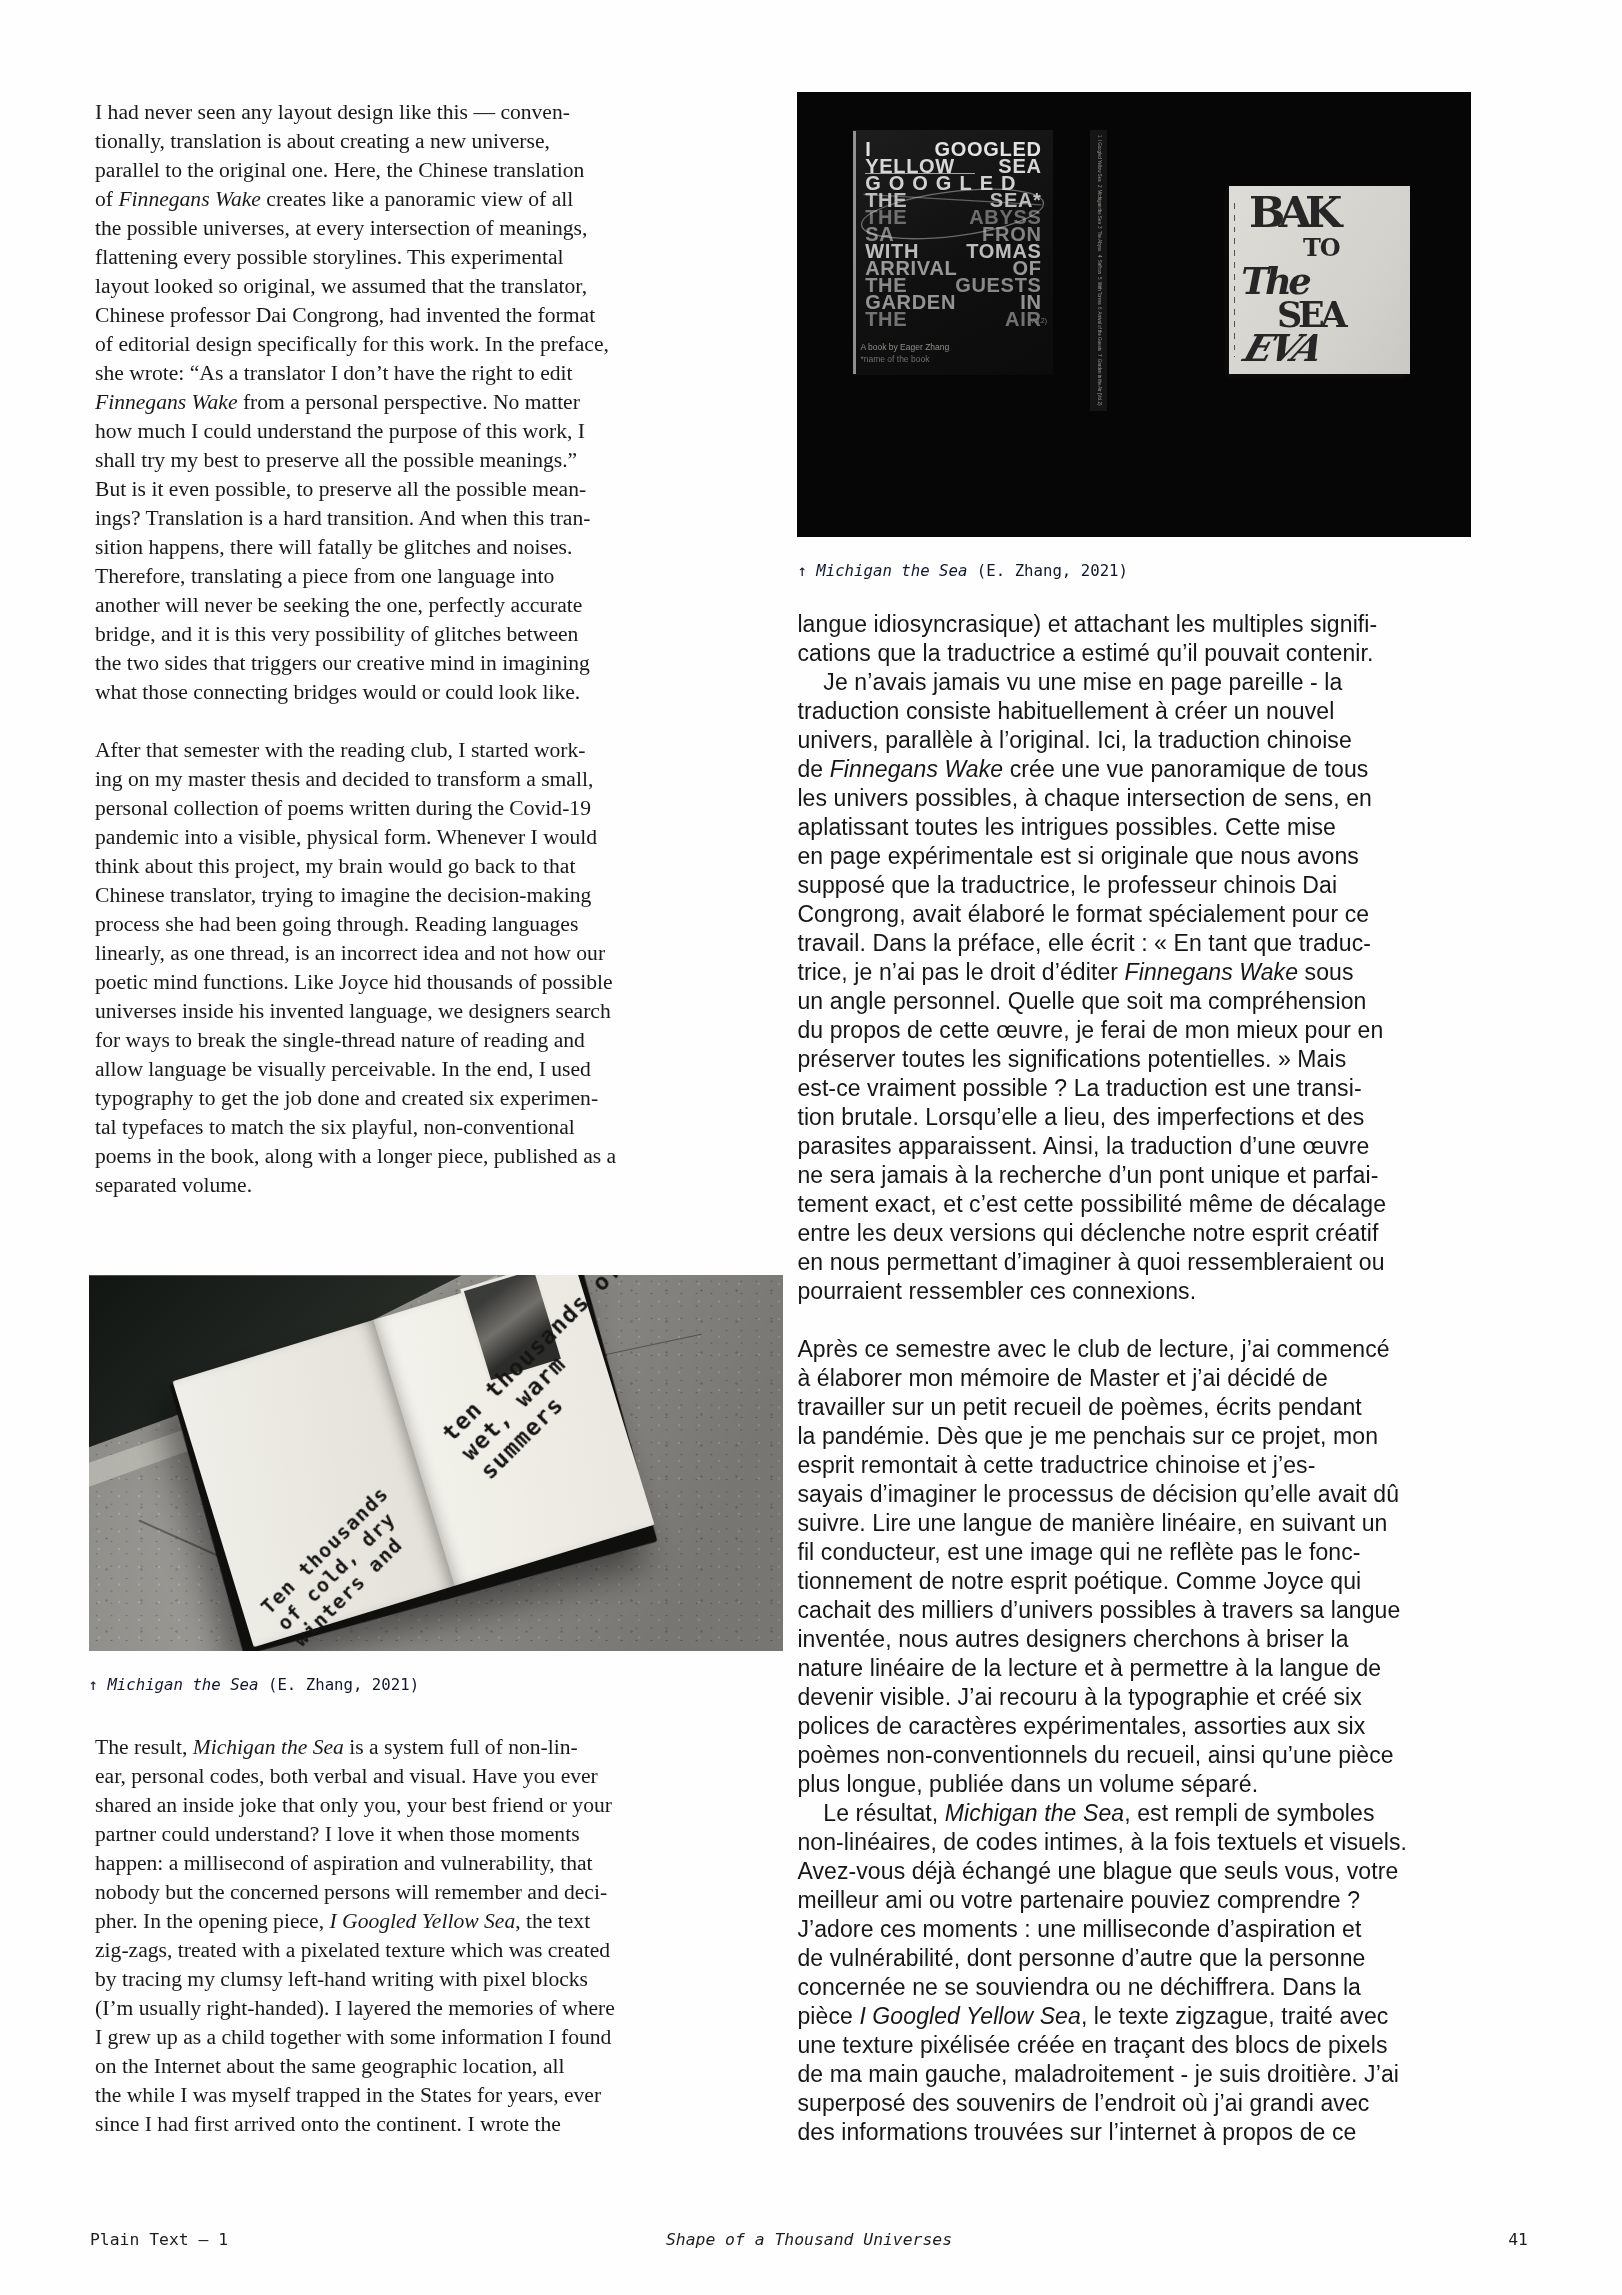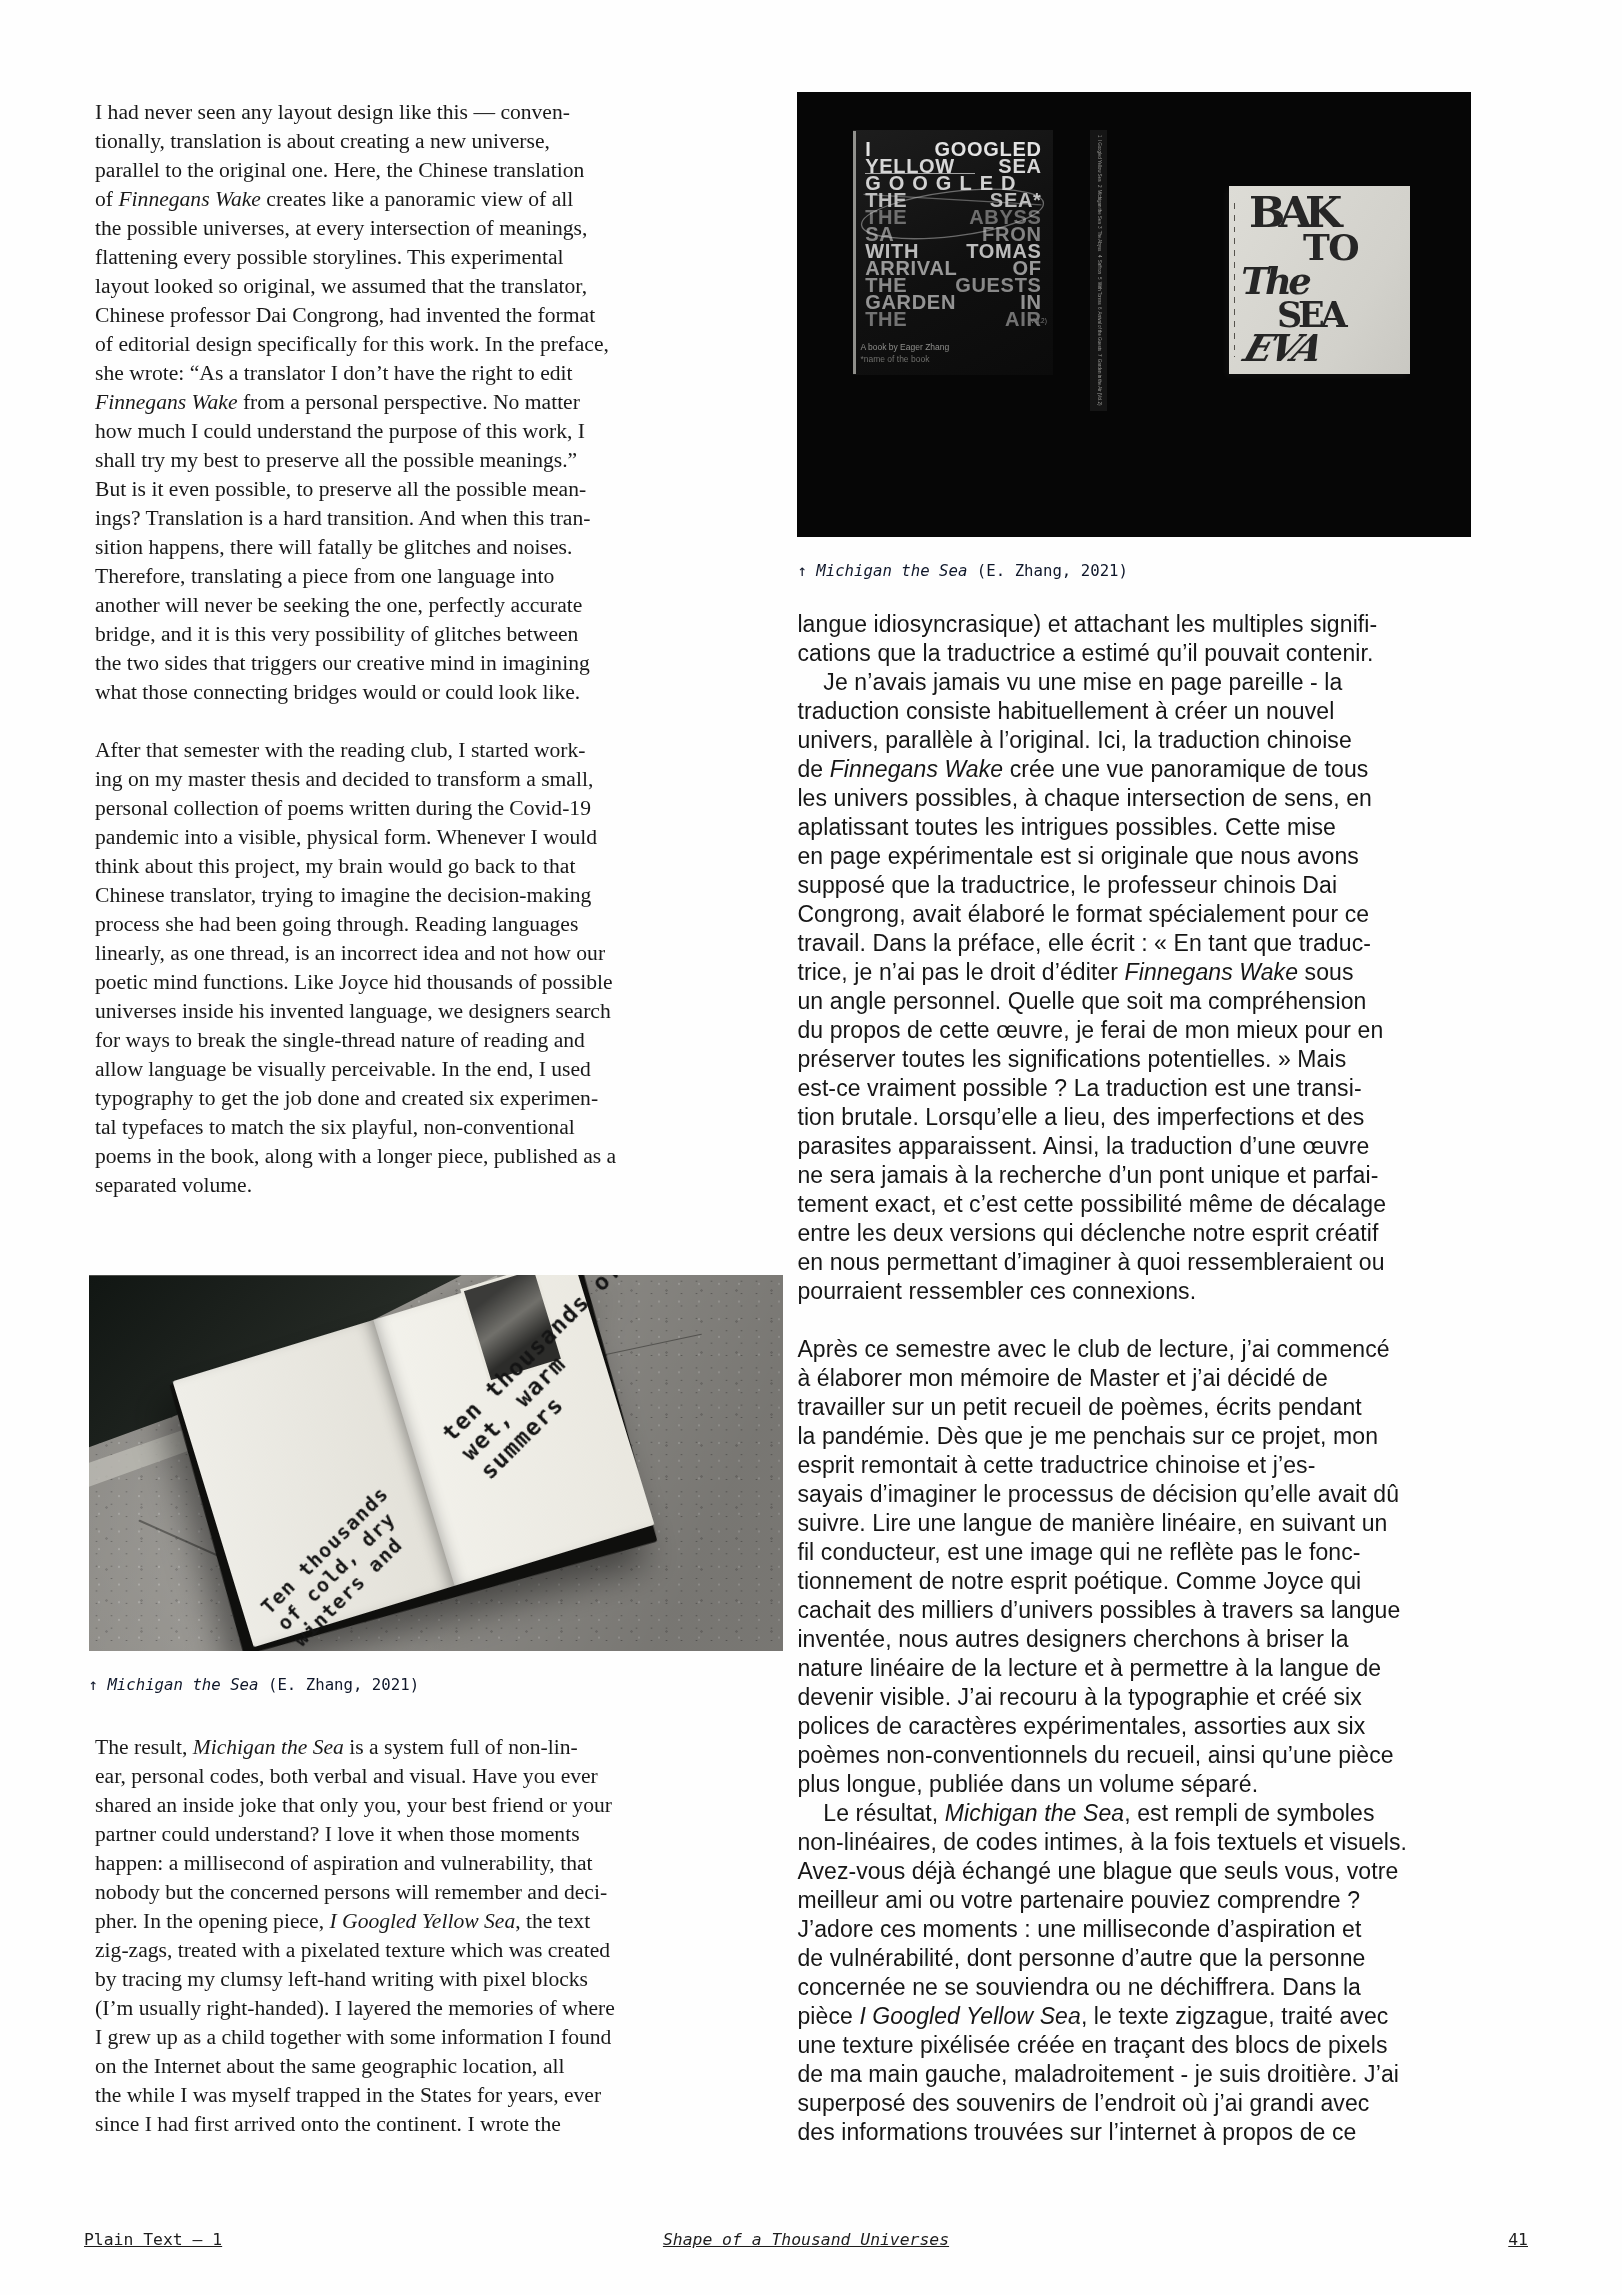--- a/index.html
+++ b/index.html
@@ -86,30 +86,30 @@
        letter-spacing:-0.1px;color:#9a9a97;white-space:pre;}
 
   .booklet{position:absolute;left:432px;top:94px;width:181px;height:188px;
        background:linear-gradient(120deg,#dddcd6,#d2d1cb 70%,#c9c8c2);
        box-shadow:-2.6px 2.6px 6.5px rgba(255,255,255,.04);}
   .booklet::before{content:"";position:absolute;left:4.6px;top:9%;bottom:9%;width:1.3px;
        background:repeating-linear-gradient(#55524c 0 5.9px,transparent 5.9px 11.8px);}
   .brows{position:absolute;left:10.5px;top:7.9px;right:5.2px;}
   .brow{font-family:"DejaVu Serif",serif;font-weight:700;color:#262626;}
   .brow:nth-child(1){font-size:43px;line-height:37px;letter-spacing:-.16em;margin-left:9.2px;}
-  .brow:nth-child(2){font-size:36px;line-height:33px;letter-spacing:-.04em;margin-left:63px;}
+  .brow:nth-child(2){font-size:24px;line-height:33px;letter-spacing:-.04em;margin-left:63px;}
   .brow:nth-child(3){font-size:37px;line-height:34px;letter-spacing:-.10em;margin-left:1.3px;font-style:italic;}
   .brow:nth-child(4){font-size:35px;line-height:33px;letter-spacing:-.12em;margin-left:37px;}
   .brow:nth-child(5){font-size:37px;line-height:35px;letter-spacing:-.08em;font-style:italic;
        transform:skewX(-18deg);transform-origin:left bottom;}
 
   
-  .footer{position:absolute;left:84px;right:95px;top:2230px;display:grid;
+  .footer{position:absolute;left:90px;right:95px;top:2230px;display:grid;
        grid-template-columns:1fr auto 1fr;align-items:baseline;
-       font:16.4px/19.6px "DejaVu Sans Mono",monospace;color:#1d1d1d;text-decoration:underline;}
+       font:16.4px/19.6px "DejaVu Sans Mono",monospace;color:#1d1d1d;}
   .footer .center{font-style:italic;}
   .footer .right{text-align:right;}
 </style>
 </head>
 <body>
 
 <div class="page">
   <div class="columns">
 
     <div class="col-left">

